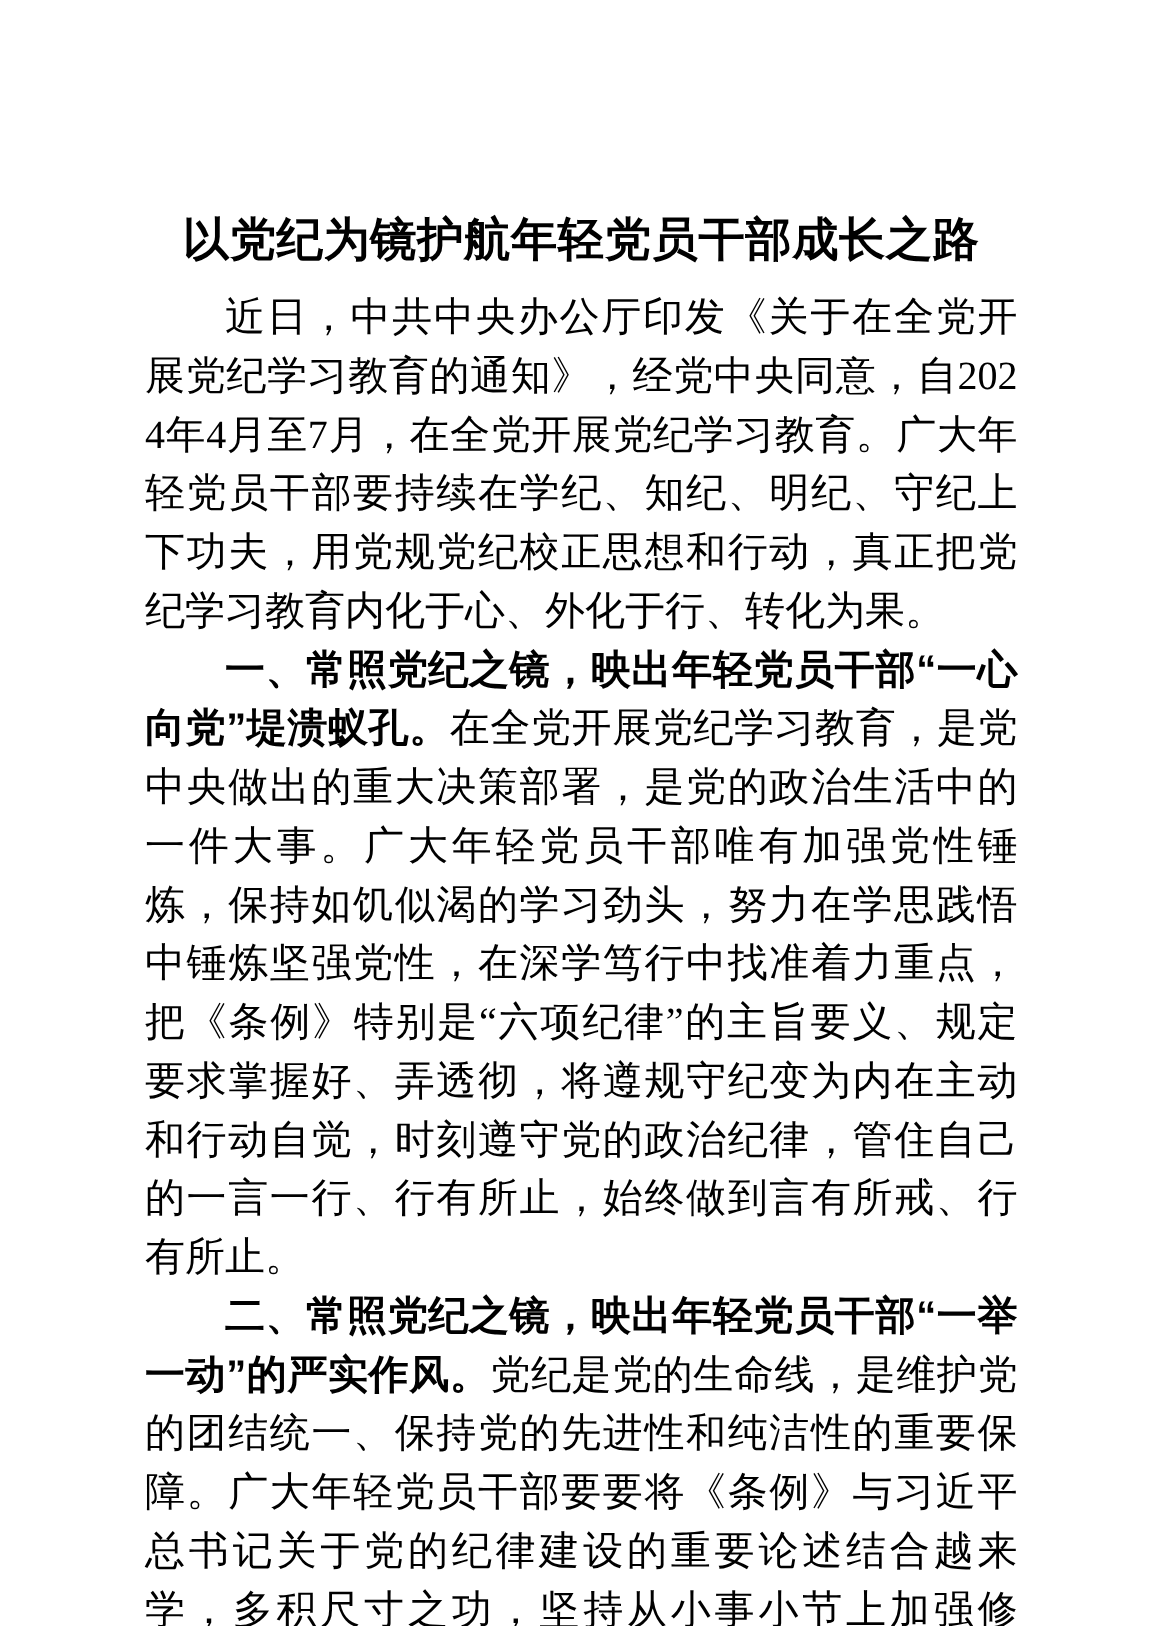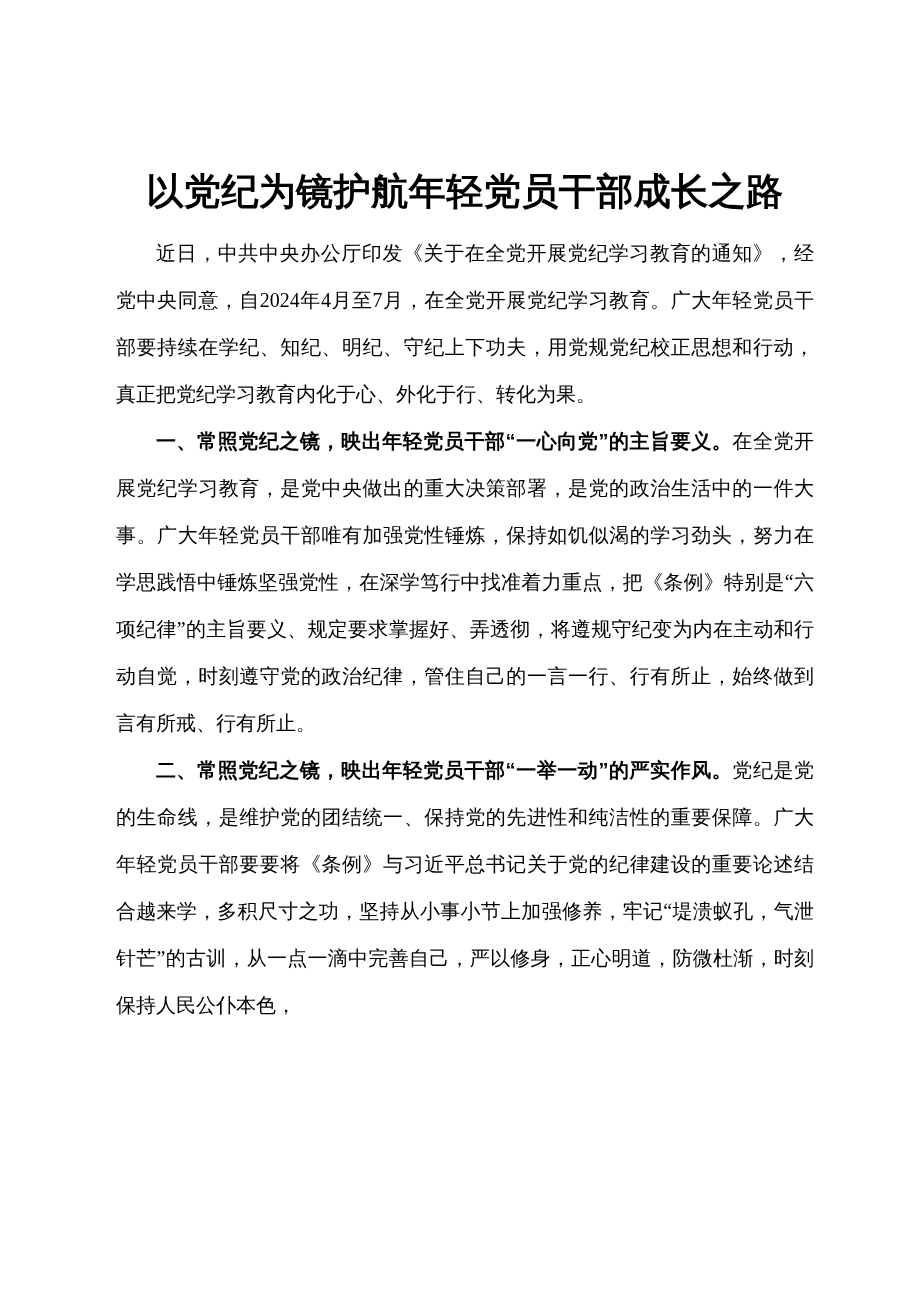--- a/index.html
+++ b/index.html
@@ -26,21 +26,21 @@
     font-weight: 700;
     font-size: 37px;
     line-height: 48px;
     text-align: center;
     letter-spacing: 0.5px;
     color: #000000;
   }
   .para {
     margin: 0;
     font-family: "Liberation Serif", "DejaVu Serif", serif;
-    font-size: 20px;
+    font-size: 32px;
     line-height: 47px;
     text-align: justify;
     text-justify: inter-ideograph;
     text-indent: 2em;
     color: #000000;
     word-break: break-all;
   }
   .lead {
     font-family: "Liberation Sans", "DejaVu Sans", sans-serif;
     font-weight: 700;
@@ -48,17 +48,17 @@
 </style>
 </head>
 <body>
 
 <div class="page">
 
   <h1 class="doc-title">以党纪为镜护航年轻党员干部成长之路</h1>
 
   <p class="para"><span class="lead"></span><span>近日，中共中央办公厅印发《关于在全党开展党纪学习教育的通知》，经党中央同意，自2024年4月至7月，在全党开展党纪学习教育。广大年轻党员干部要持续在学纪、知纪、明纪、守纪上下功夫，用党规党纪校正思想和行动，真正把党纪学习教育内化于心、外化于行、转化为果。</span></p>
 
-  <p class="para"><span class="lead">一、常照党纪之镜，映出年轻党员干部“一心向党”的主旨要义。</span><span>在全党开展党纪学习教育，是党中央做出的重大决策部署，是党的政治生活中的一件大事。广大年轻党员干部唯有加强党性锤炼，保持如饥似渴的学习劲头，努力在学思践悟中锤炼坚强党性，在深学笃行中找准着力重点，把《条例》特别是“六项纪律”的主旨要义、规定要求掌握好、弄透彻，将遵规守纪变为内在主动和行动自觉，时刻遵守党的政治纪律，管住自己的一言一行、行有所止，始终做到言有所戒、行有所止。</span></p>
+  <p class="para"><span class="lead">一、常照党纪之镜，映出年轻党员干部“一心向党”堤溃蚁孔。</span><span>在全党开展党纪学习教育，是党中央做出的重大决策部署，是党的政治生活中的一件大事。广大年轻党员干部唯有加强党性锤炼，保持如饥似渴的学习劲头，努力在学思践悟中锤炼坚强党性，在深学笃行中找准着力重点，把《条例》特别是“六项纪律”的主旨要义、规定要求掌握好、弄透彻，将遵规守纪变为内在主动和行动自觉，时刻遵守党的政治纪律，管住自己的一言一行、行有所止，始终做到言有所戒、行有所止。</span></p>
 
   <p class="para"><span class="lead">二、常照党纪之镜，映出年轻党员干部“一举一动”的严实作风。</span><span>党纪是党的生命线，是维护党的团结统一、保持党的先进性和纯洁性的重要保障。广大年轻党员干部要要将《条例》与习近平总书记关于党的纪律建设的重要论述结合越来学，多积尺寸之功，坚持从小事小节上加强修养，牢记“堤溃蚁孔，气泄针芒”的古训，从一点一滴中完善自己，严以修身，正心明道，防微杜渐，时刻保持人民公仆本色，</span></p>
 
 </div>
 
 </body></html>

